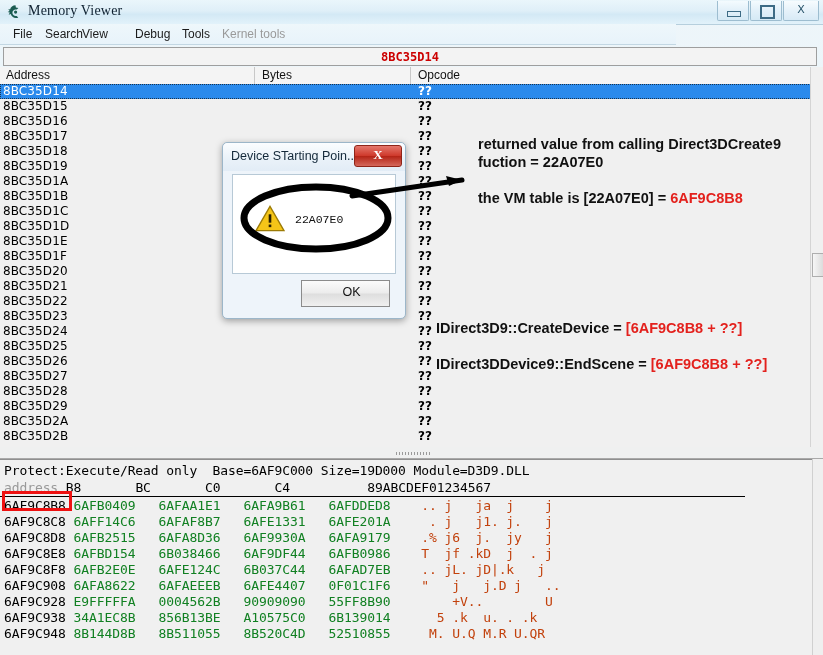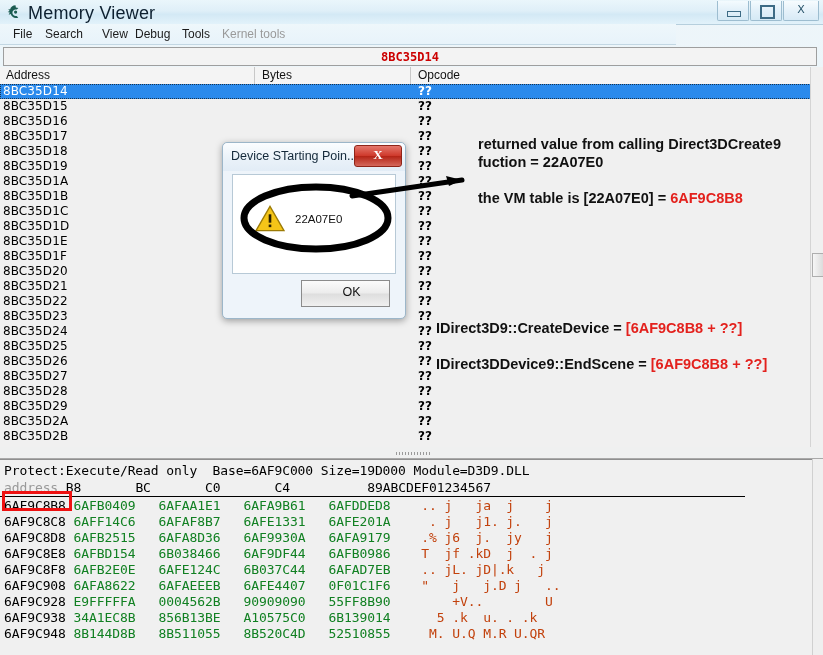--- a/index.html
+++ b/index.html
@@ -10,22 +10,22 @@
     -webkit-font-smoothing:none;
   }
   #app{position:relative;width:823px;height:655px;overflow:hidden;
        background:linear-gradient(180deg,#eef6fa 0%,#e7f2f8 40%,#dfeef6 100%);}
 
   
   .titlebar{position:absolute;left:0;top:0;width:823px;height:24px;
     background:linear-gradient(180deg,#eaf6fb 0%,#dfeff8 45%,#d3e9f5 60%,#e2f2fa 100%);
     border-bottom:1px solid #b6cfdd;}
   .title-ico{position:absolute;left:6px;top:4px;width:16px;height:16px;}
-  .title-text{position:absolute;left:28px;top:3px;font-size:18px;color:#0d2030;
-    letter-spacing:.2px;}
+  .title-text{position:absolute;left:28px;top:3px;font-size:14px;color:#0d2030;
+    letter-spacing:.2px;font-family:Liberation Serif, serif;}
   .winbtns{position:absolute;right:4px;top:1px;display:flex;gap:1px;}
   .wb{width:30px;height:19px;border:1px solid #9dbdd0;border-top:none;
       background:linear-gradient(180deg,#f4fbfe 0%,#e2f0f9 50%,#d5e9f5 100%);
       border-radius:0 0 2px 2px;position:relative;}
   .wb.close{width:34px;background:linear-gradient(180deg,#f7fcfe 0%,#e6f2fa 50%,#d8eaf6 100%);}
   .wb .gl{position:absolute;left:0;right:0;top:3px;text-align:center;
       font-size:11px;color:#29546b;font-family:"DejaVu Sans",sans-serif;line-height:12px;}
   .wb .min{position:absolute;left:9px;top:10px;width:12px;height:4px;border:1px solid #3d6b85;}
   .wb .max{position:absolute;left:9px;top:4px;width:11px;height:10px;border:2px solid #3d6b85;}
 
@@ -83,21 +83,21 @@
     background:linear-gradient(180deg,#fbfdff 0%,#eaf2f9 55%,#e2ecf6 100%);}
   .dlg .tt{position:absolute;left:8px;top:6px;font-size:12.5px;color:#14293a;}
   .dlg .xbtn{position:absolute;right:3px;top:2px;width:46px;height:20px;border-radius:3px;
     background:linear-gradient(180deg,#e4776c 0%,#cf3a2c 48%,#b52517 52%,#d4685c 100%);
     border:1px solid #8e2418;}
   .dlg .xbtn .x{position:absolute;left:0;right:0;top:1px;text-align:center;color:#fff;
     font-size:13px;font-weight:bold;font-family:"Liberation Serif",serif;}
   .dlg .body{position:absolute;left:9px;top:31px;width:162px;height:98px;background:#fff;
     border:1px solid #b7c9d6;}
   .dlg .msg{position:absolute;left:62px;top:38px;font-size:11.5px;color:#111;
-    font-family:Liberation Sans, sans-serif;}
+    font-family:Liberation Mono, monospace;}
   .dlg .warn{position:absolute;left:22px;top:30px;width:30px;height:27px;}
   .dlg .ok{position:absolute;left:78px;top:137px;width:87px;height:25px;
     background:linear-gradient(180deg,#fbfbfb 0%,#ececec 48%,#dedede 52%,#f0f0f0 100%);
     border:1px solid #8b8b8b;}
   .dlg .ok span{position:absolute;left:12px;right:0;top:4px;text-align:center;font-size:12.5px;color:#111;}
 
   
   .overlay{position:absolute;left:0;top:0;width:823px;height:655px;pointer-events:none;}
 
   
@@ -148,21 +148,21 @@
         </div>
       <div class="wb close">
         <div class="gl">X</div>
       </div>
     </div>
   </div>
 
   <div class="menubar" id="menubar">
       <div class="mi" style="left: 8px;">File</div>
       <div class="mi" style="left: 40px;">Search</div>
-      <div class="mi" style="left: 97px; text-align: right;">View</div>
+      <div class="mi" style="left: 77px; text-align: right;">View</div>
       <div class="mi" style="left: 130px;">Debug</div>
       <div class="mi" style="left: 177px;">Tools</div>
       <div class="mi dis" style="left: 217px;">Kernel tools</div>
     </div>
 
   <div class="addrbar">
     <div class="val">8BC35D14</div>
   </div>
 
   <div class="dhead" id="dhead">

